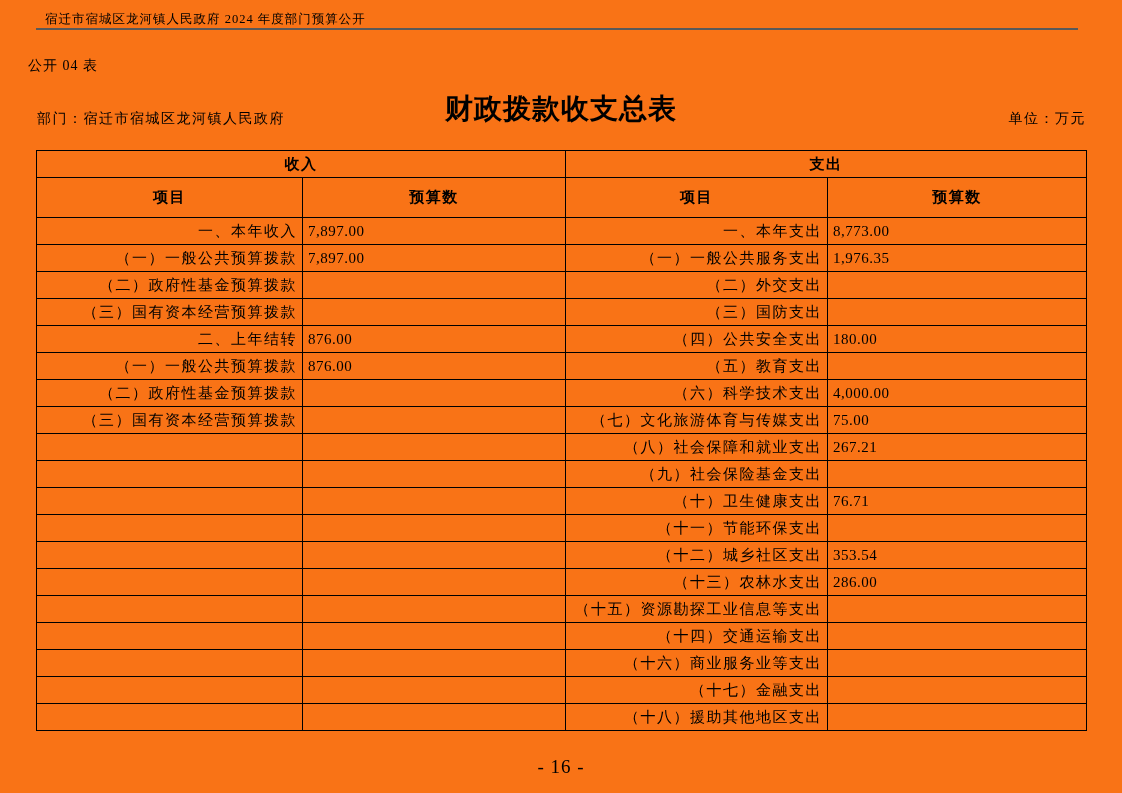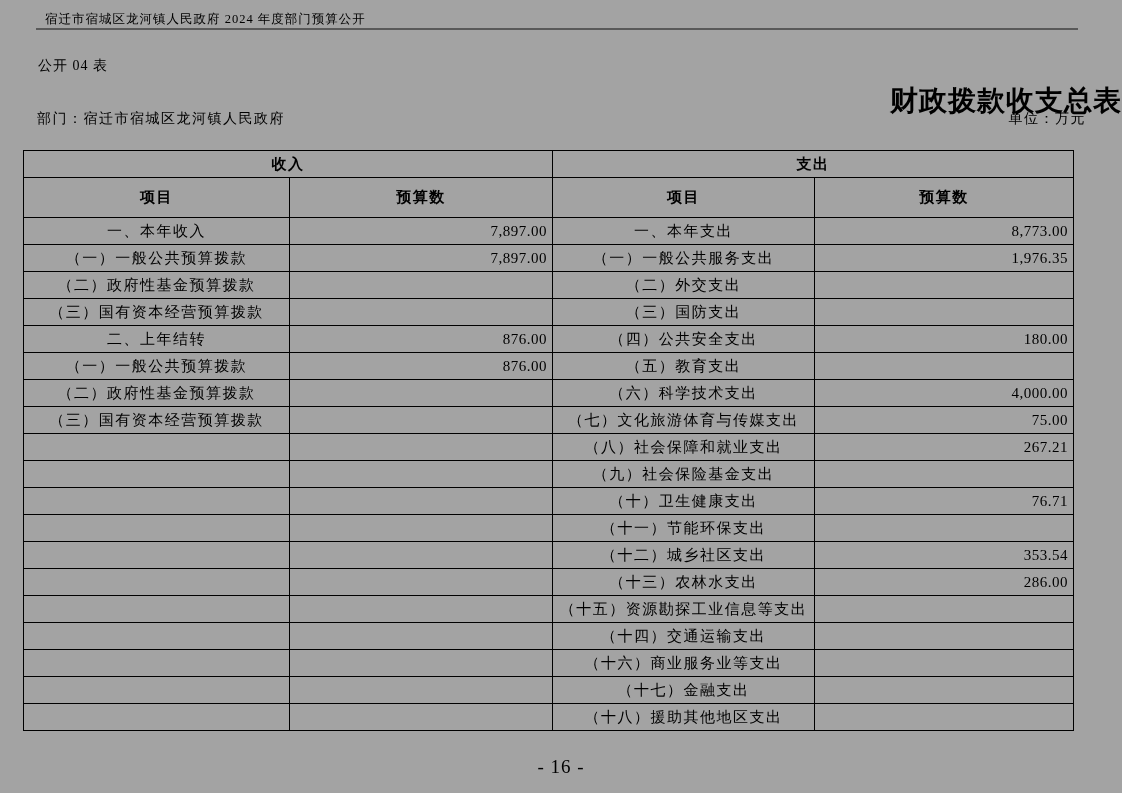--- a/index.html
+++ b/index.html
@@ -4,69 +4,69 @@
 <style>
   * { margin: 0; padding: 0; box-sizing: border-box; }
   html, body { background: #ffffff; }
   body {
     width: 1122px; height: 793px;
     position: relative;
     font-family: "Liberation Serif", "DejaVu Serif", serif;
     color: #000;
     overflow: hidden;
   }
-  .page { position: absolute; inset: 0; background: #a3a3a3; }
+  .page { position: absolute; inset: 0; background: #f97316; }
 
   .doc-header-text {
     position: absolute; left: 45px; top: 11px;
     font-size: 12.5px; letter-spacing: 1px; white-space: nowrap;
   }
   .doc-header-rule {
     position: absolute; left: 36px; top: 28px;
     width: 1042px; height: 2px; background: #595959;
   }
   .table-label {
-    position: absolute; left: 38px; top: 57px;
+    position: absolute; left: 28px; top: 57px;
     font-size: 14px; letter-spacing: 1px;
   }
   .doc-title {
-    position: absolute; left: 0; right: 0; top: 82px;
-    text-align: right; font-size: 28px; font-weight: bold;
+    position: absolute; left: 0; right: 0; top: 90px;
+    text-align: center; font-size: 28px; font-weight: bold;
     letter-spacing: 1px;
   }
   .meta-row {
     position: absolute; left: 37px; top: 110px; width: 1049px;
     display: flex; justify-content: space-between; align-items: flex-end;
     font-size: 14px; letter-spacing: 1.5px; font-family: Liberation Mono, monospace;
   }
 
   table.budget {
-    position: absolute; left: 23px; top: 150px;
+    position: absolute; left: 36px; top: 150px;
     width: 1050px; border-collapse: collapse; table-layout: fixed;
   }
   table.budget col.c1 { width: 266px; }
   table.budget col.c2 { width: 263px; }
   table.budget col.c3 { width: 262px; }
   table.budget col.c4 { width: 259px; }
   table.budget th, table.budget td {
     border: 1.5px solid #000;
     font-size: 15px;
     padding: 0 5px;
     overflow: hidden; white-space: nowrap;
     vertical-align: middle;
     font-weight: normal;
   }
   table.budget thead tr.section-row { height: 27px; }
   table.budget thead tr.cols-row    { height: 40px; }
   table.budget thead th {
     text-align: center; font-weight: bold; letter-spacing: 1.5px;
   }
   table.budget tbody tr { height: 27px; }
-  table.budget td.item { text-align: center;  letter-spacing: 1.5px; }
-  table.budget td.val  { text-align: right; letter-spacing: 0.5px; }
+  table.budget td.item { text-align: right;  letter-spacing: 1.5px; }
+  table.budget td.val  { letter-spacing: 0.5px; }
 
   .page-footer {
     position: absolute; left: 0; right: 0; top: 756px;
     text-align: center; font-size: 19px; letter-spacing: 1px;
   }
 </style>
 </head>
 <body>
 
 <div class="page">

